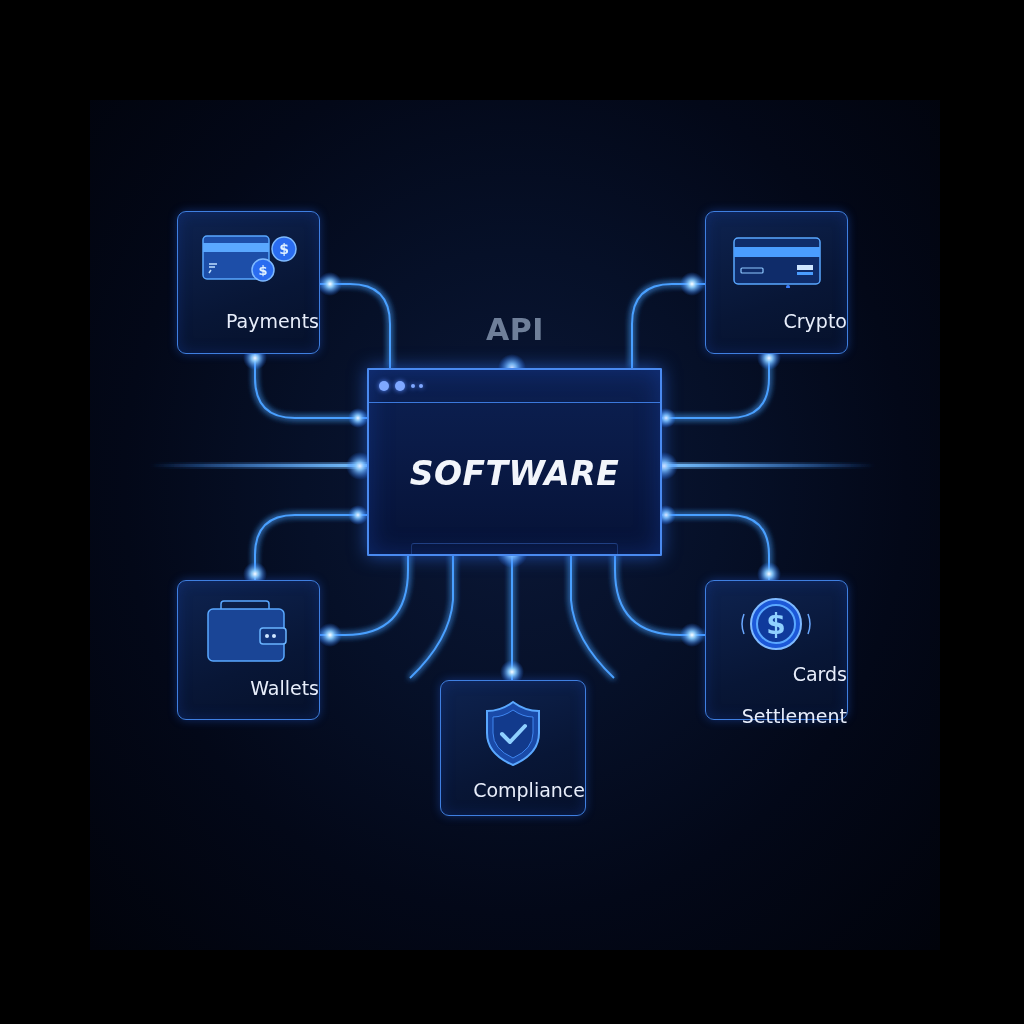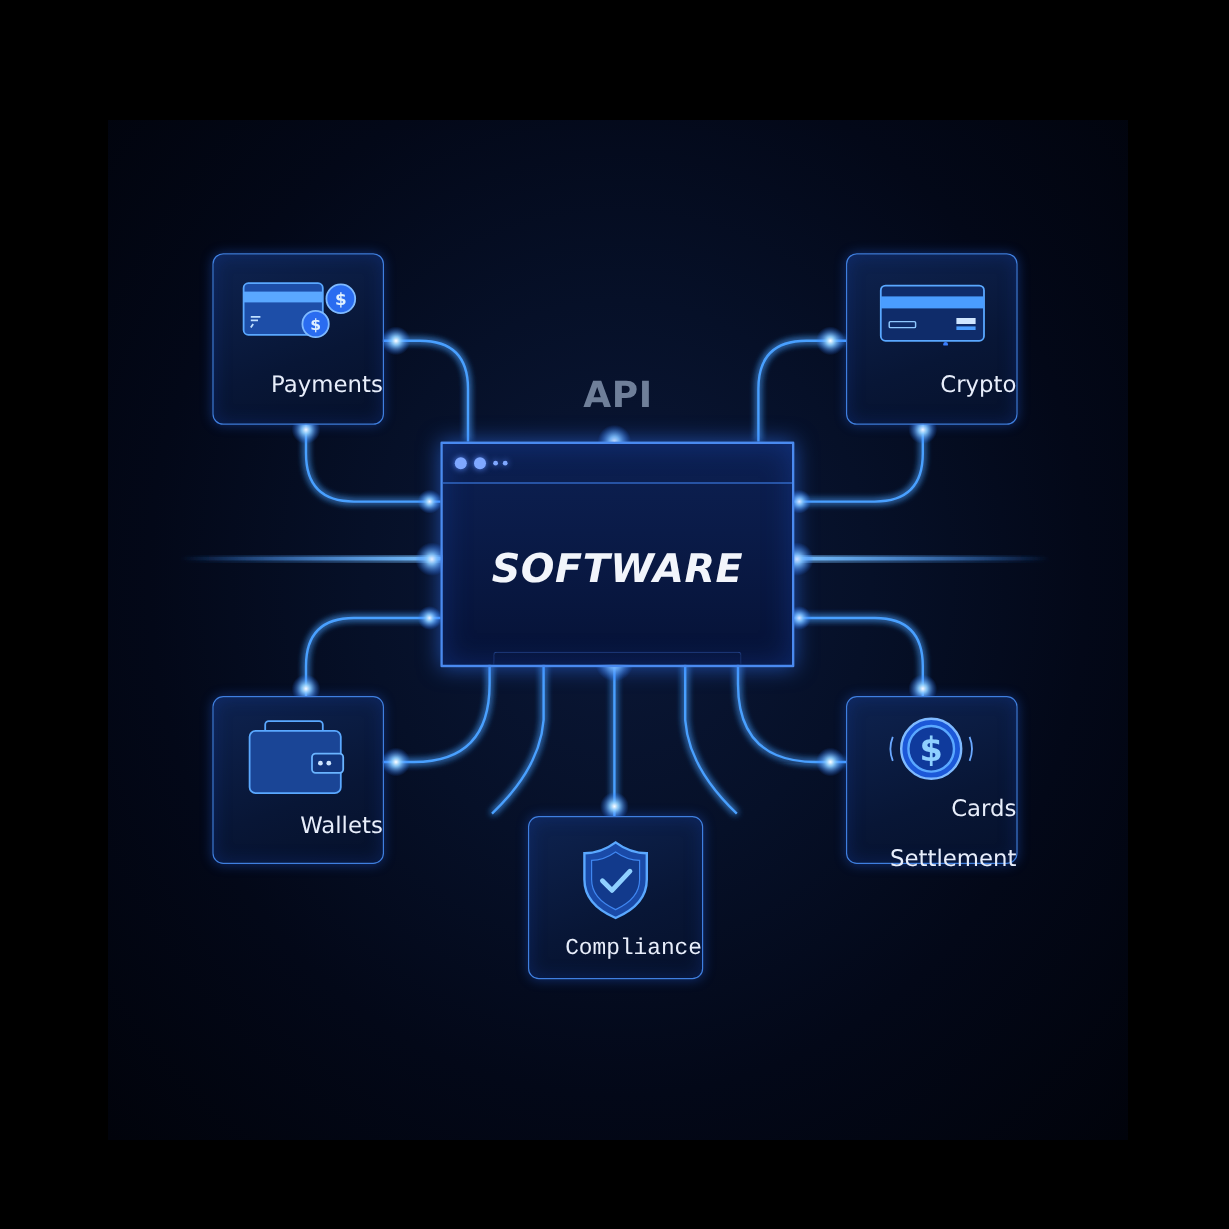--- a/index.html
+++ b/index.html
@@ -174,21 +174,21 @@
   <svg class="icon" style="left:28px;top:18px;" width="84" height="66" viewBox="0 0 84 66">
     <rect x="15" y="2" width="48" height="12" rx="3" fill="none" stroke="#5aa8ff" stroke-width="1.5"></rect>
     <rect x="2" y="10" width="76" height="52" rx="5" fill="#1a4596" stroke="#5aa8ff" stroke-width="1.5"></rect>
     <rect x="54" y="29" width="26" height="16" rx="3" fill="#12367e" stroke="#6ab4ff" stroke-width="1.5"></rect>
     <circle cx="61" cy="37" r="2" fill="#cfe6ff"></circle>
     <circle cx="68" cy="37" r="2" fill="#cfe6ff"></circle>
   </svg>
   <div class="label" style="top:96px;">Wallets</div>
 </div>
 
-<div class="node" style="left:440px;top:680px;width:144px;height:134px;font-family:Liberation Mono, monospace;">
+<div class="node" style="left:440px;top:680px;width:144px;height:134px;">
   <svg class="icon" style="left:42px;top:18px;" width="60" height="70" viewBox="0 0 60 70">
     <path d="M30 3 Q42 12 56 12 L56 34 Q56 55 30 66 Q4 55 4 34 L4 12 Q18 12 30 3 Z" fill="#1a4aa8" stroke="#5aa8ff" stroke-width="2"></path>
     <path d="M30 11 Q40 18 50 18 L50 34 Q50 50 30 59 Q10 50 10 34 L10 18 Q20 18 30 11 Z" fill="#123a8c" stroke="#3f86f0" stroke-width="1"></path>
     <path d="M19 35 L27 43 L42 27" fill="none" stroke="#8fd0ff" stroke-width="4" stroke-linecap="round" stroke-linejoin="round"></path>
   </svg>
   <div class="label" style="top:98px;">Compliance</div>
 </div>
 
 <div class="node" style="left:705px;top:580px;width:141px;height:138px;">
   <svg class="icon" style="left:30px;top:15px;" width="80" height="60" viewBox="0 0 80 60">

